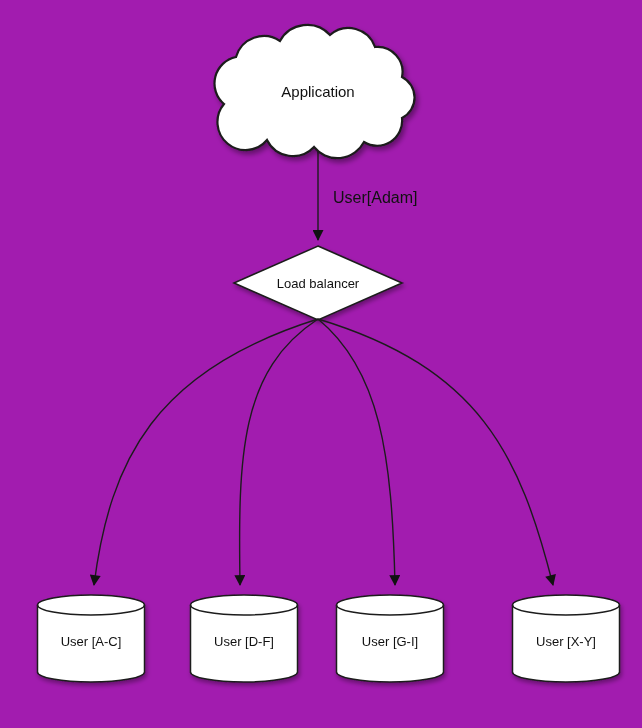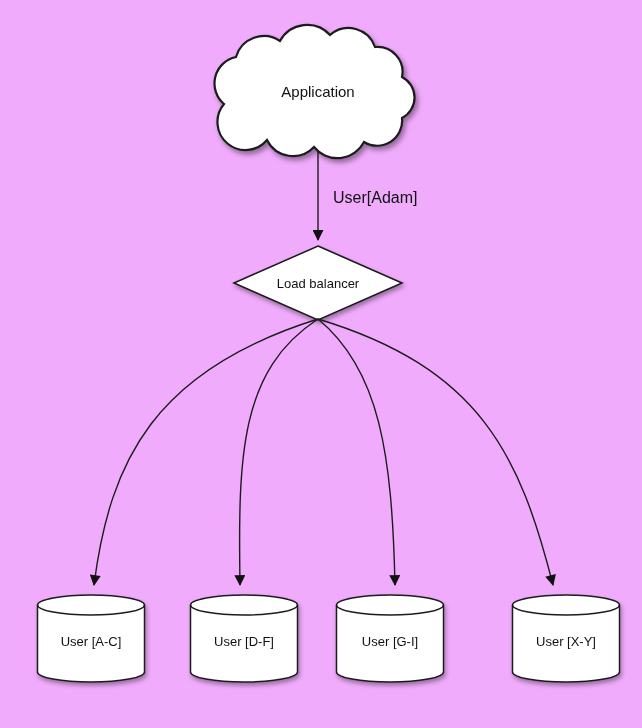--- a/index.html
+++ b/index.html
@@ -5,21 +5,21 @@
   html, body {
     margin: 0;
     padding: 0;
     background: #ffffff;
     font-family: "Liberation Sans", sans-serif;
   }
   .canvas {
     position: relative;
     width: 642px;
     height: 728px;
-    background: #f0abfc;
+    background: #a21caf;
     overflow: hidden;
   }
   svg { display: block; }
   text {
     font-family: "Liberation Sans", sans-serif;
     fill: #111111;
   }
   .node-label-lg  { font-size: 15px; }
   .edge-label     { font-size: 16px; }
   .node-label-md  { font-size: 13px; }

